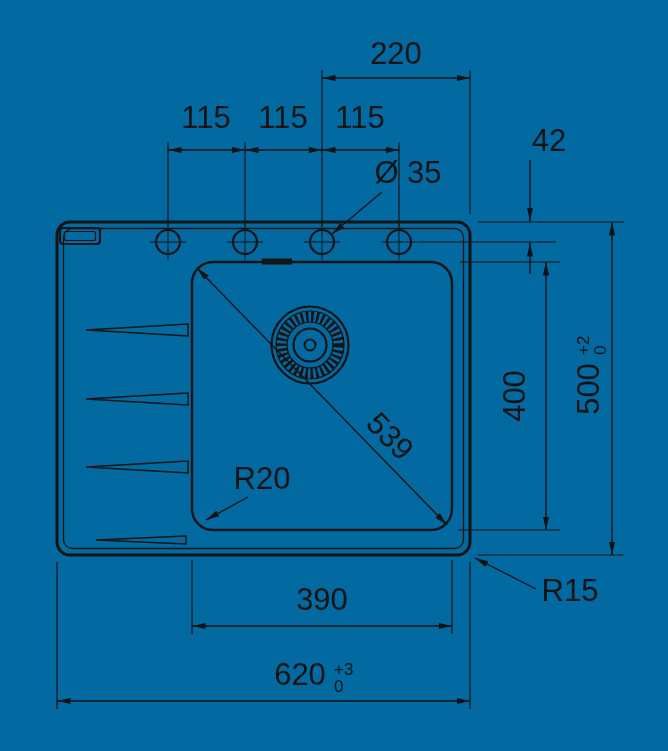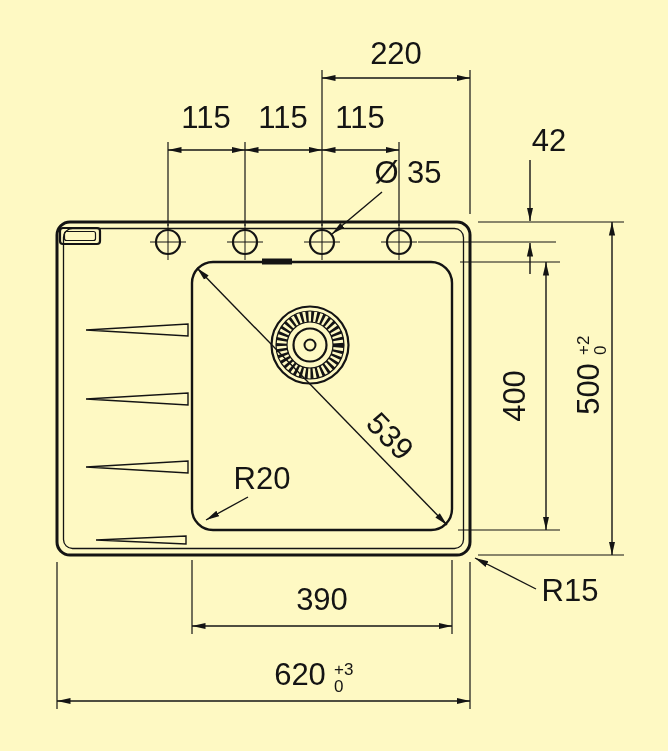--- a/index.html
+++ b/index.html
@@ -1,16 +1,16 @@
 <!DOCTYPE html>
 <html><head>
 <meta charset="utf-8">
 <style>
   html,body{margin:0;padding:0;background:#ffffff}
-  .page{position:relative;width:668px;height:751px;background:#fef9c3;overflow:hidden;font-family:"Liberation Sans","DejaVu Sans",sans-serif}
+  .page{position:relative;width:668px;height:751px;background:#0369a1;overflow:hidden;font-family:"Liberation Sans","DejaVu Sans",sans-serif}
   svg{display:block}
   .dim{font-family:"Liberation Sans","DejaVu Sans",sans-serif;font-size:31px;fill:#141414}
   .tol{font-size:17px}
 </style>
 </head>
 <body>
 
 <div class="page">
 <svg width="668" height="751" viewBox="0 0 668 751" xmlns="http://www.w3.org/2000/svg">
   <defs>

